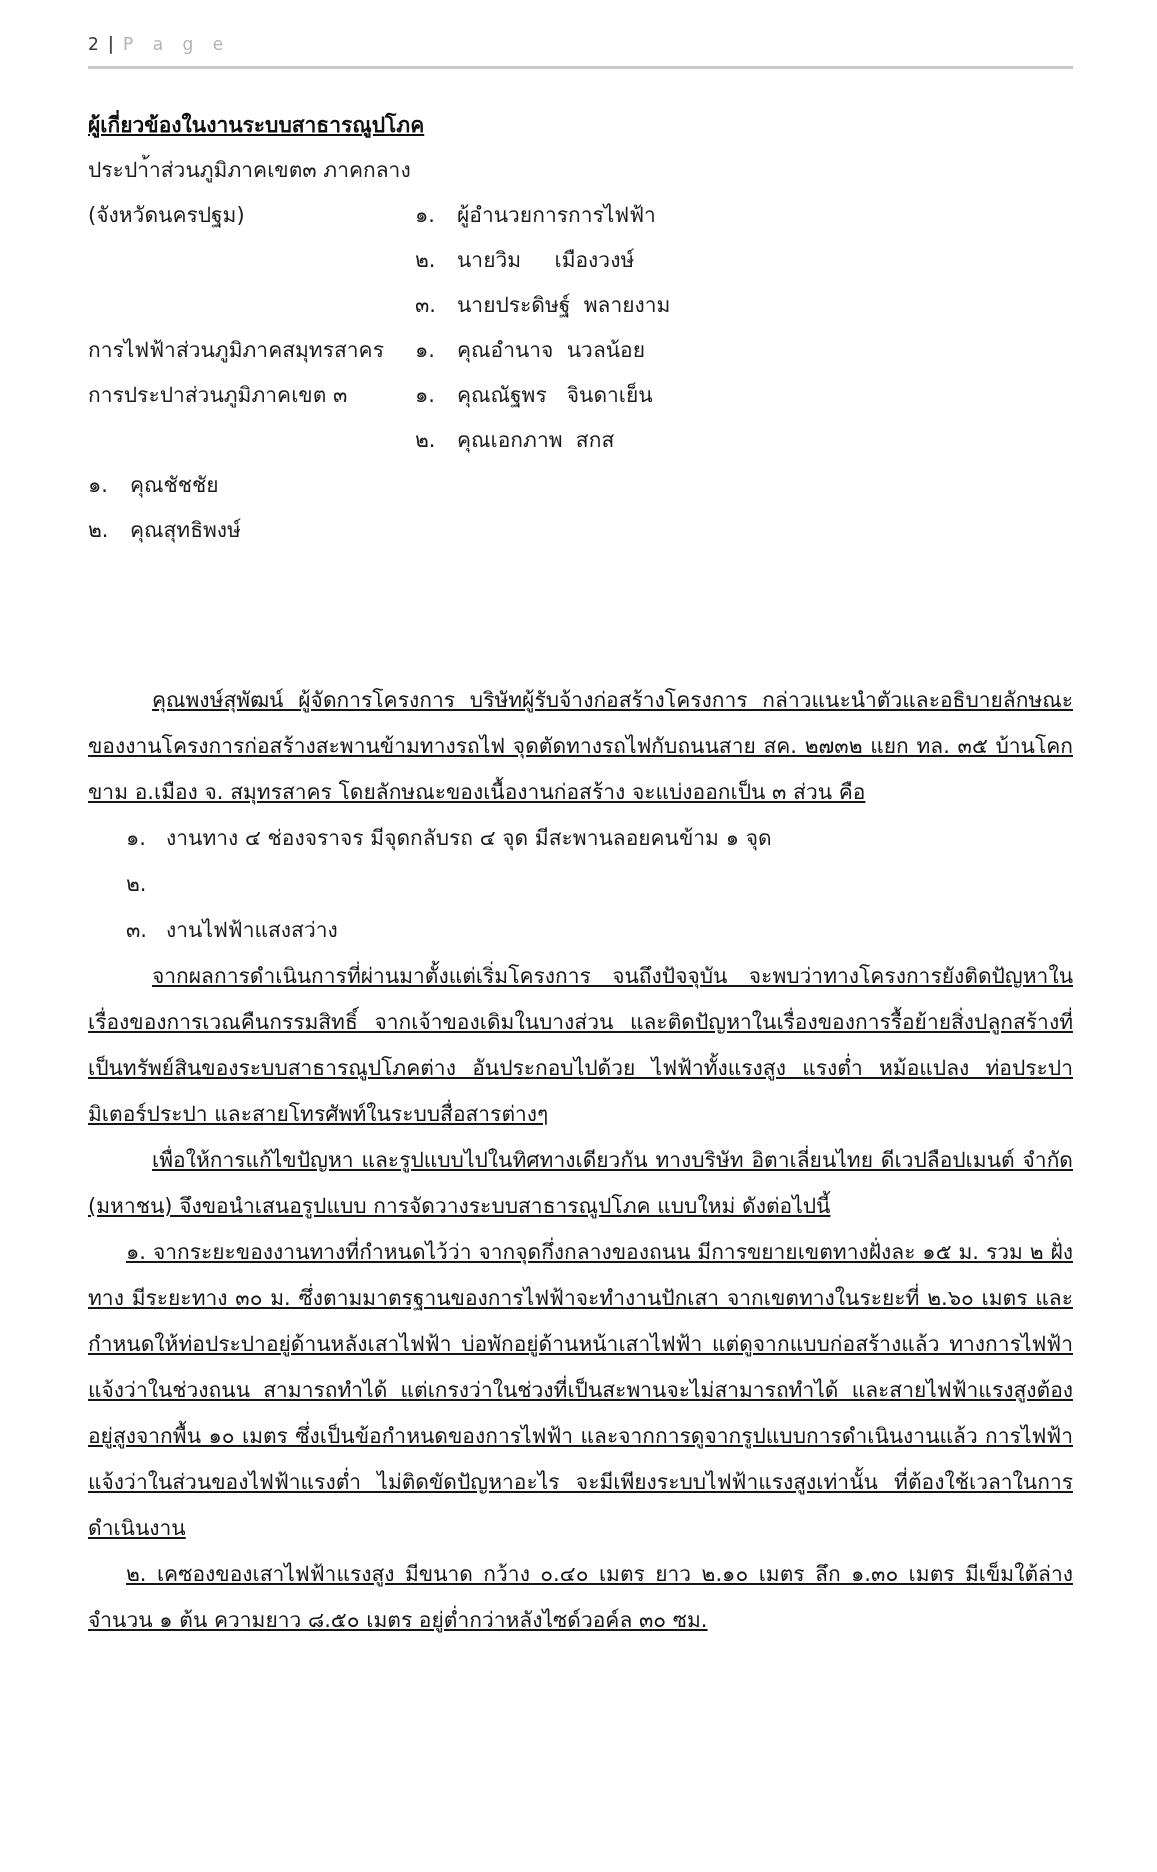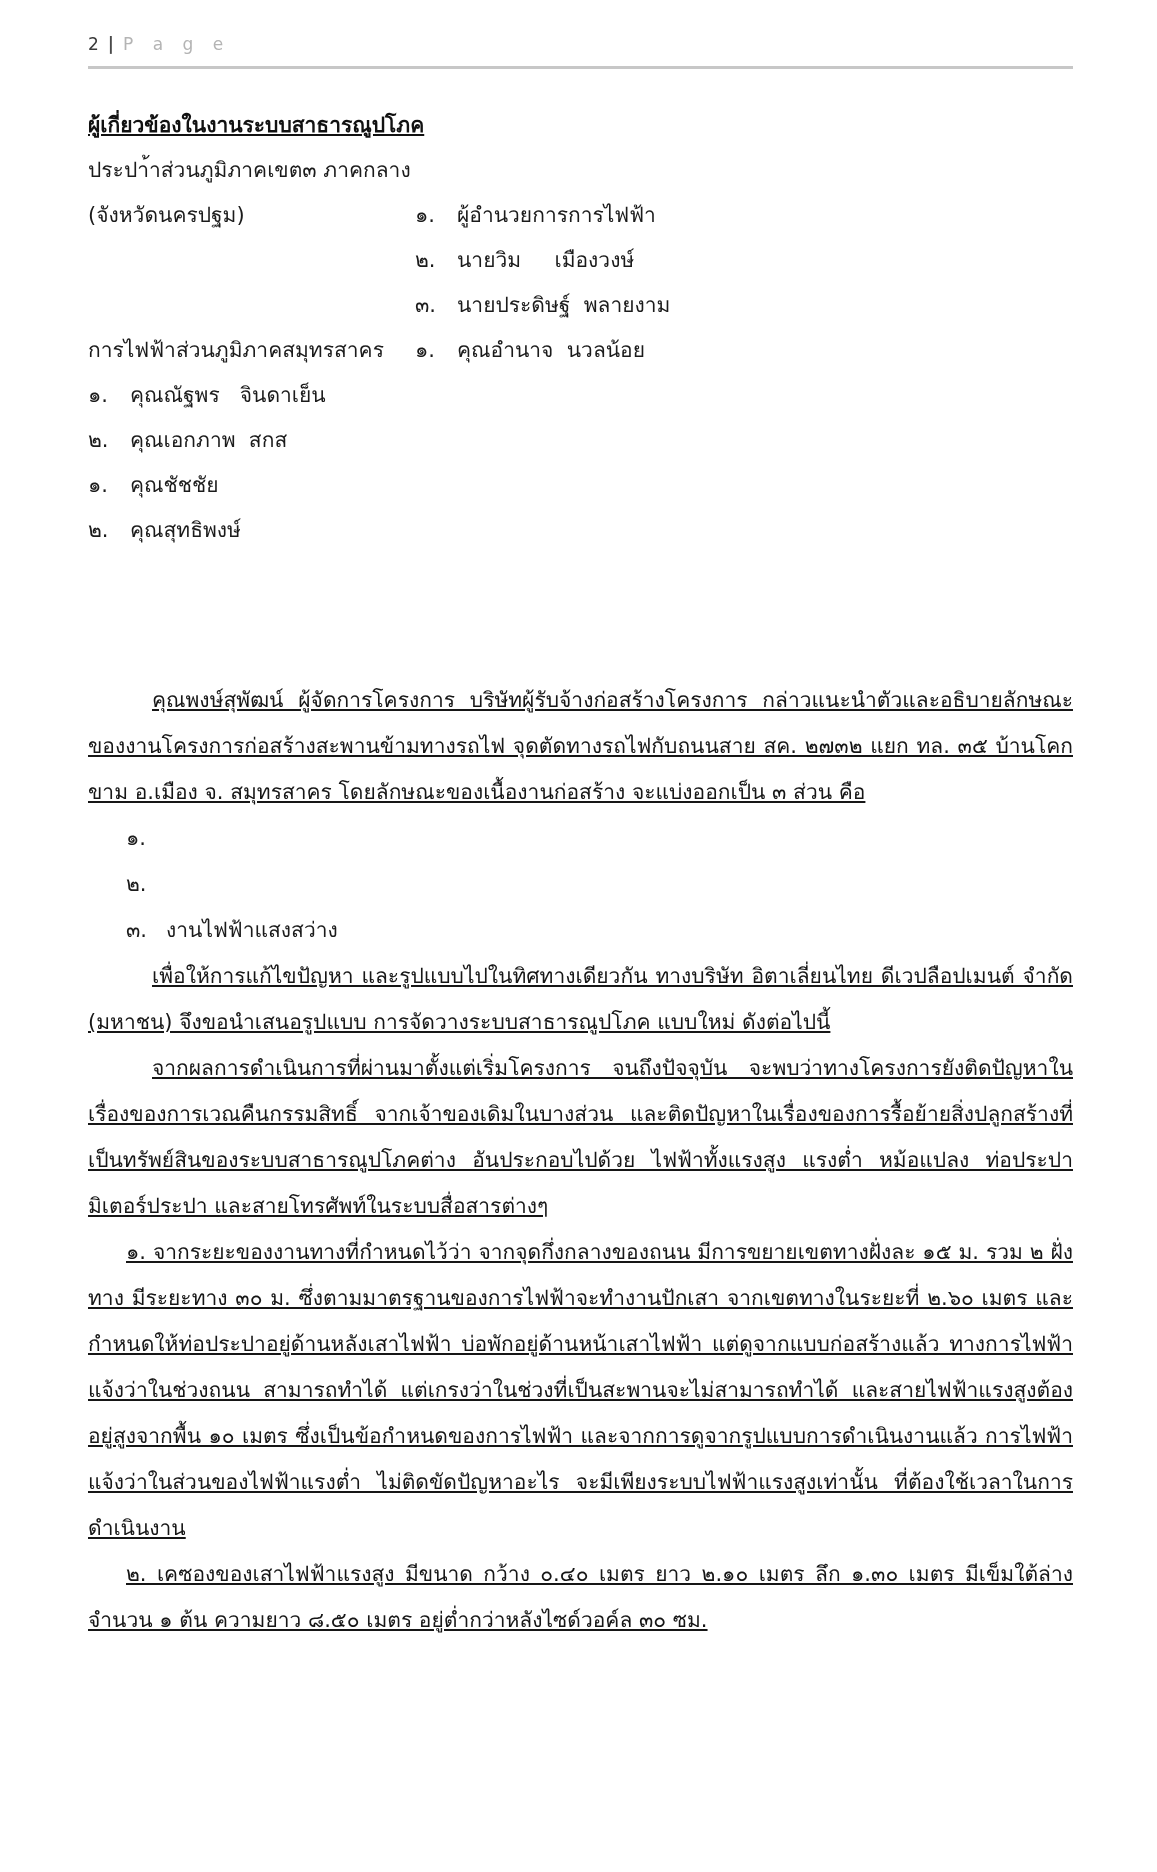--- a/index.html
+++ b/index.html
@@ -126,20 +126,21 @@
       <div class="org">การไฟฟ้าส่วนภูมิภาคสมุทรสาคร</div>
       <div class="plist">
         <div class="person">
           <span class="pnum">๑.</span>
           <span class="pname">คุณอำนาจ  นวลน้อย</span>
         </div>
       </div>
     </div>
 
     <div class="crow">
+      <div class="org">การประปาส่วนภูมิภาคเขต ๓</div>
       <div class="plist">
         <div class="person">
           <span class="pnum">๑.</span>
           <span class="pname">คุณณัฐพร   จินดาเย็น</span>
         </div>
         <div class="person">
           <span class="pnum">๒.</span>
           <span class="pname">คุณเอกภาพ  สกส</span>
         </div>
       </div>
@@ -159,29 +160,30 @@
     </div>
 
   </div>
 
   <div class="body">
 
     <p class="indent-lg">คุณพงษ์สุพัฒน์  ผู้จัดการโครงการ บริษัทผู้รับจ้างก่อสร้างโครงการ กล่าวแนะนำตัวและอธิบายลักษณะของงานโครงการก่อสร้างสะพานข้ามทางรถไฟ จุดตัดทางรถไฟกับถนนสาย สค. ๒๗๓๒ แยก ทล. ๓๕ บ้านโคกขาม อ.เมือง จ. สมุทรสาคร โดยลักษณะของเนื้องานก่อสร้าง จะแบ่งออกเป็น ๓ ส่วน คือ</p>
 
     <div class="short-item">
       <span class="mk">๑.</span>
+      <span class="tx">งานทาง ๔ ช่องจราจร มีจุดกลับรถ ๔ จุด มีสะพานลอยคนข้าม ๑ จุด</span>
     </div>
     <div class="short-item">
       <span class="mk">๒.</span>
     </div>
     <div class="short-item">
       <span class="mk">๓.</span>
       <span class="tx">งานไฟฟ้าแสงสว่าง</span>
     </div>
 
+    <p class="indent-lg">จากผลการดำเนินการที่ผ่านมาตั้งแต่เริ่มโครงการ จนถึงปัจจุบัน จะพบว่าทางโครงการยังติดปัญหาในเรื่องของการเวณคืนกรรมสิทธิ์ จากเจ้าของเดิมในบางส่วน และติดปัญหาในเรื่องของการรื้อย้ายสิ่งปลูกสร้างที่เป็นทรัพย์สินของระบบสาธารณูปโภคต่าง อันประกอบไปด้วย ไฟฟ้าทั้งแรงสูง แรงต่ำ หม้อแปลง ท่อประปา มิเตอร์ประปา และสายโทรศัพท์ในระบบสื่อสารต่างๆ</p>
     <p class="indent-lg">เพื่อให้การแก้ไขปัญหา และรูปแบบไปในทิศทางเดียวกัน ทางบริษัท อิตาเลี่ยนไทย ดีเวปลือปเมนต์ จำกัด (มหาชน) จึงขอนำเสนอรูปแบบ การจัดวางระบบสาธารณูปโภค แบบใหม่ ดังต่อไปนี้</p>
-    <p class="indent-lg">จากผลการดำเนินการที่ผ่านมาตั้งแต่เริ่มโครงการ จนถึงปัจจุบัน จะพบว่าทางโครงการยังติดปัญหาในเรื่องของการเวณคืนกรรมสิทธิ์ จากเจ้าของเดิมในบางส่วน และติดปัญหาในเรื่องของการรื้อย้ายสิ่งปลูกสร้างที่เป็นทรัพย์สินของระบบสาธารณูปโภคต่าง อันประกอบไปด้วย ไฟฟ้าทั้งแรงสูง แรงต่ำ หม้อแปลง ท่อประปา มิเตอร์ประปา และสายโทรศัพท์ในระบบสื่อสารต่างๆ</p>
     <p class="indent-sm">๑. จากระยะของงานทางที่กำหนดไว้ว่า จากจุดกึ่งกลางของถนน มีการขยายเขตทางฝั่งละ ๑๕ ม. รวม ๒ ฝั่งทาง มีระยะทาง ๓๐ ม. ซึ่งตามมาตรฐานของการไฟฟ้าจะทำงานปักเสา จากเขตทางในระยะที่ ๒.๖๐ เมตร และกำหนดให้ท่อประปาอยู่ด้านหลังเสาไฟฟ้า บ่อพักอยู่ด้านหน้าเสาไฟฟ้า แต่ดูจากแบบก่อสร้างแล้ว ทางการไฟฟ้า แจ้งว่าในช่วงถนน สามารถทำได้ แต่เกรงว่าในช่วงที่เป็นสะพานจะไม่สามารถทำได้ และสายไฟฟ้าแรงสูงต้องอยู่สูงจากพื้น ๑๐ เมตร ซึ่งเป็นข้อกำหนดของการไฟฟ้า และจากการดูจากรูปแบบการดำเนินงานแล้ว การไฟฟ้าแจ้งว่าในส่วนของไฟฟ้าแรงต่ำ ไม่ติดขัดปัญหาอะไร จะมีเพียงระบบไฟฟ้าแรงสูงเท่านั้น ที่ต้องใช้เวลาในการดำเนินงาน</p>
     <p class="indent-sm">๒. เคซองของเสาไฟฟ้าแรงสูง มีขนาด กว้าง ๐.๔๐ เมตร ยาว ๒.๑๐ เมตร ลึก ๑.๓๐ เมตร  มีเข็มใต้ล่าง จำนวน ๑ ต้น ความยาว ๘.๕๐ เมตร อยู่ต่ำกว่าหลังไซด์วอค์ล ๓๐ ซม.</p>
 
   </div>
 
 </div>
 
 </body></html>

